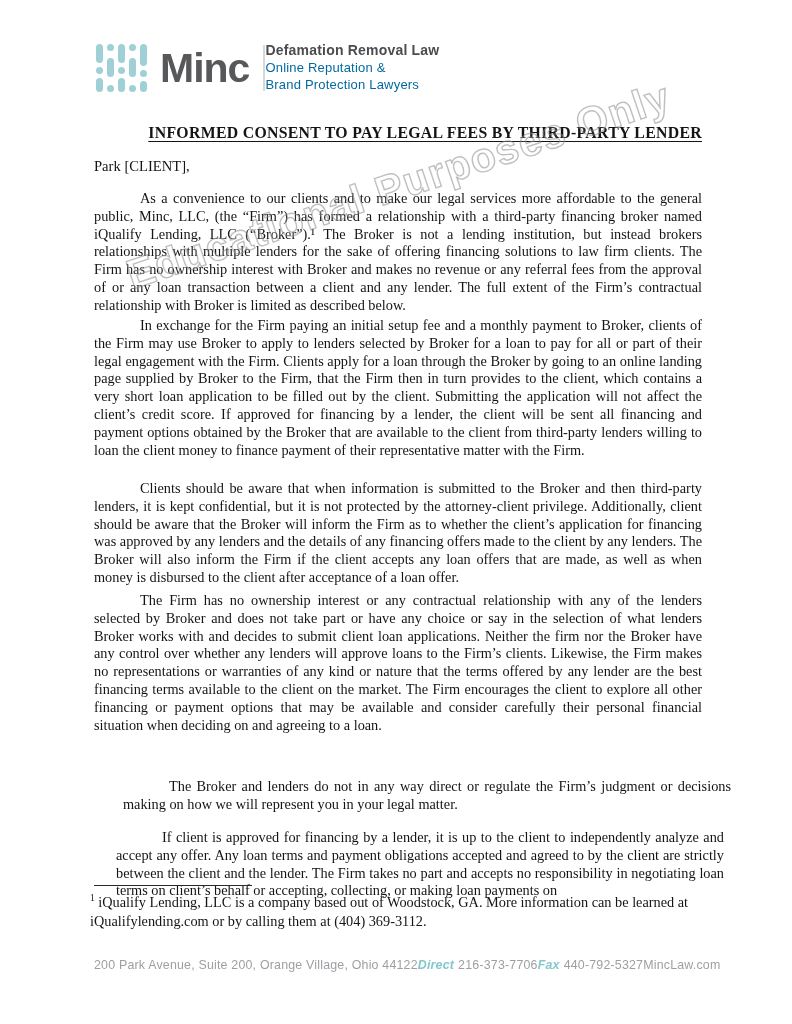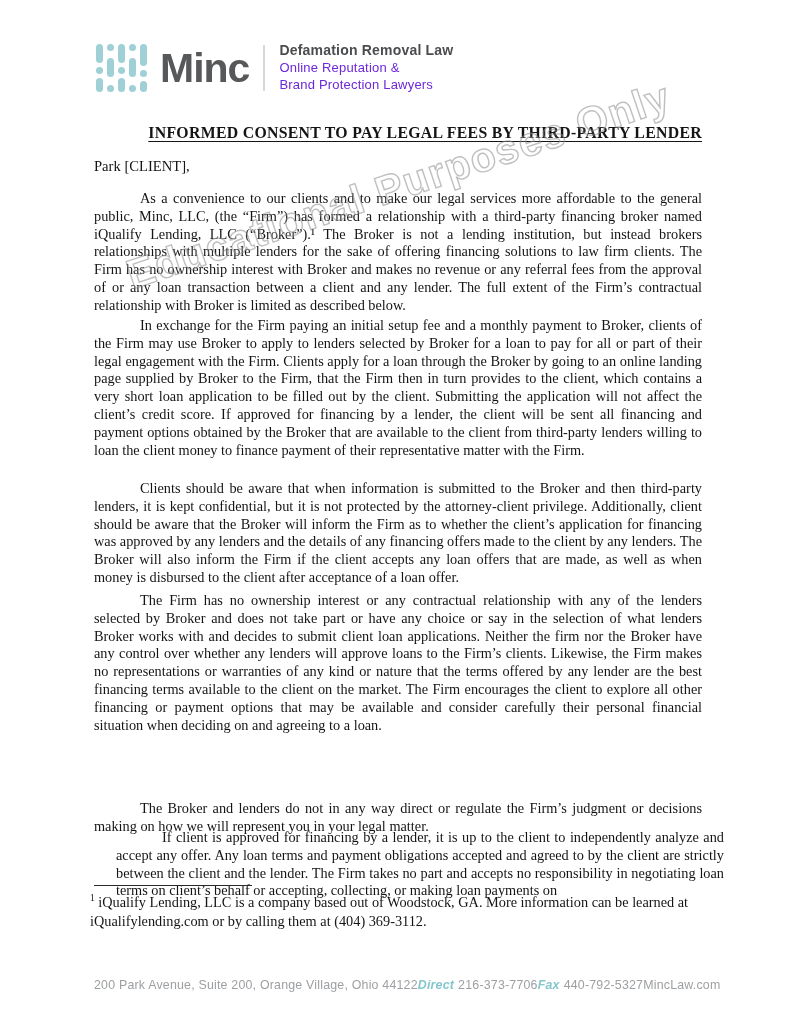--- a/index.html
+++ b/index.html
@@ -51,34 +51,33 @@
     margin-left: 13px;
     line-height: 48px;
   }
   .lh-divider {
     width: 2px;
     height: 46px;
     background: #d7d8d9;
     margin-left: 14px;
   }
   .tagline {
-    margin-left: 14px;
     font-family: "Liberation Sans", sans-serif;
     line-height: 17px;
   }
   .tagline .t1 {
     font-weight: 700;
     font-size: 14px;
     color: #4b4c4e;
     letter-spacing: 0.2px;
   }
   .tagline .t2, .tagline .t3 {
     font-weight: 400;
     font-size: 13px;
-    color: #6d28d9;
+    color: #0369a1;
     letter-spacing: 0.2px;
   }
 
   
   .watermark {
     position: absolute;
     left: 128px;
     top: 250px;
     width: 580px;
     height: 52px;
@@ -123,21 +122,21 @@
     width: 608px;
     font-size: 14.3px;
     line-height: 17.8px;
     text-align: justify;
     text-indent: 46px;
   }
   .p1 { top: 190px; }
   .p2 { top: 317px; }
   .p3 { top: 480px; }
   .p4 { top: 592px; }
-  .p5 { top: 800px; }
+  .p5 { top: 778px; margin-left: 29px; }
   .p6 { top: 829px; margin-left: 22px; }
 
   
   .footnote-rule {
     position: absolute;
     left: 94px;
     top: 885px;
     width: 158px;
     border-top: 1.3px solid #2a2a2a;
   }
@@ -162,21 +161,20 @@
     left: 94px;
     top: 958px;
     width: 608px;
     display: flex;
     justify-content: space-between;
     align-items: flex-start;
     font-family: "Liberation Sans", sans-serif;
     font-size: 12.4px;
     letter-spacing: 0.2px;
     color: #9da0a3;
-    margin-top: 20px;
   }
   .page-footer .label {
     font-weight: 700;
     color: #84c7cd;
     margin-right: 4px;
     font-style: italic;
   }
   .page-footer .group { white-space: nowrap; }
 </style>
 </head>

